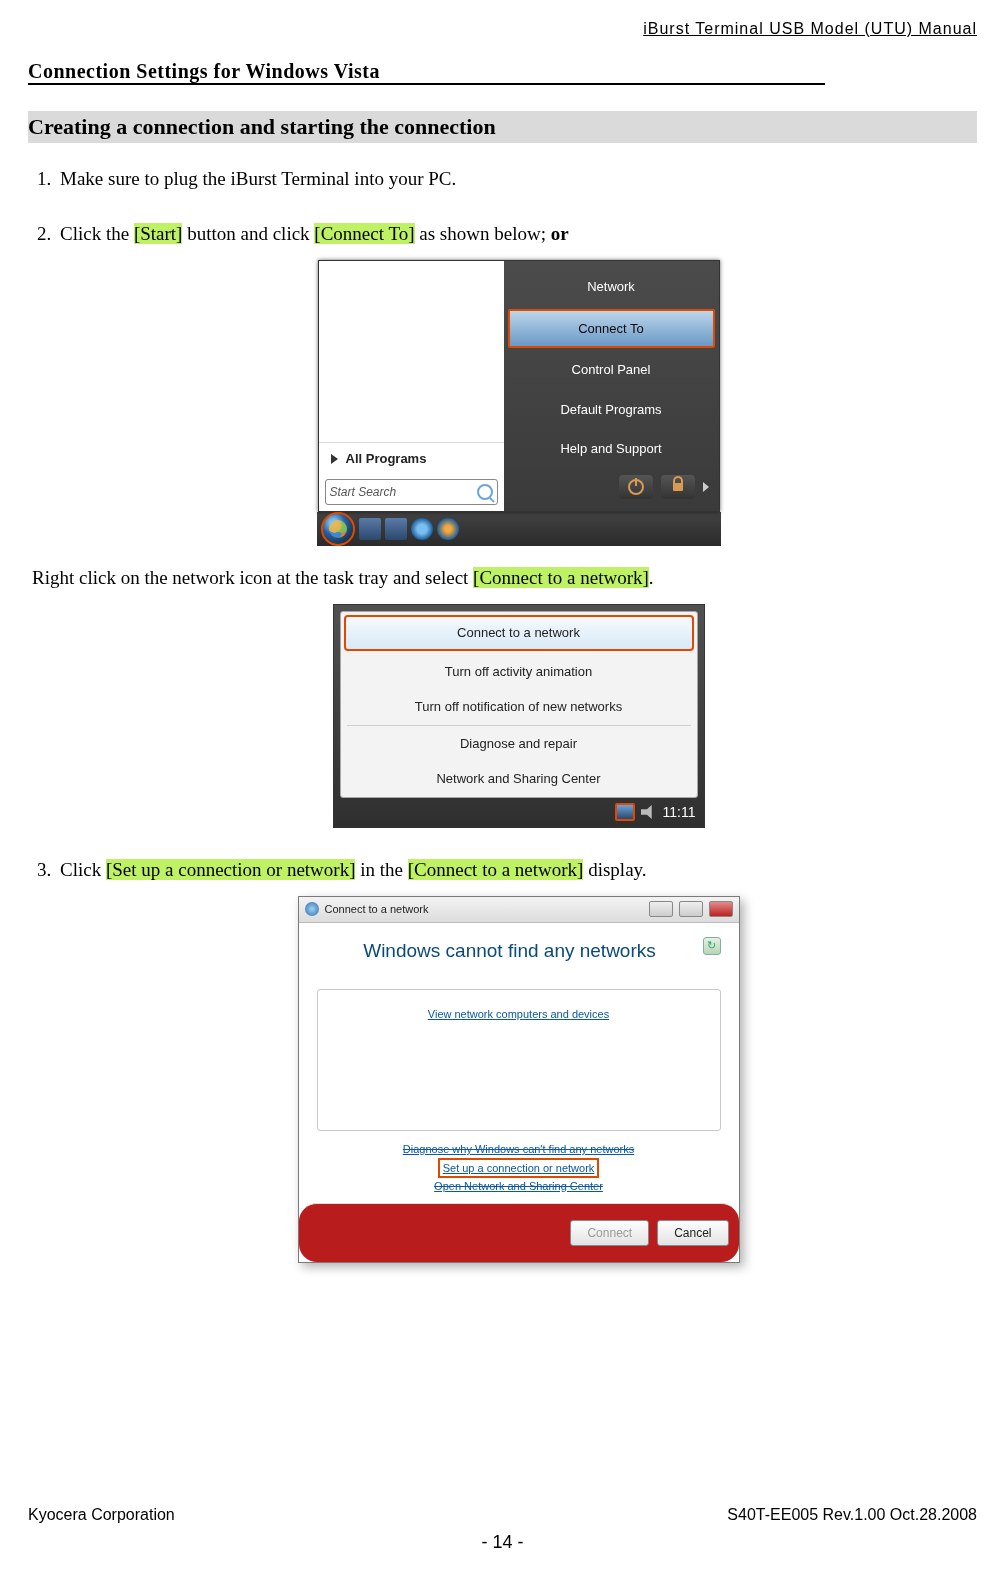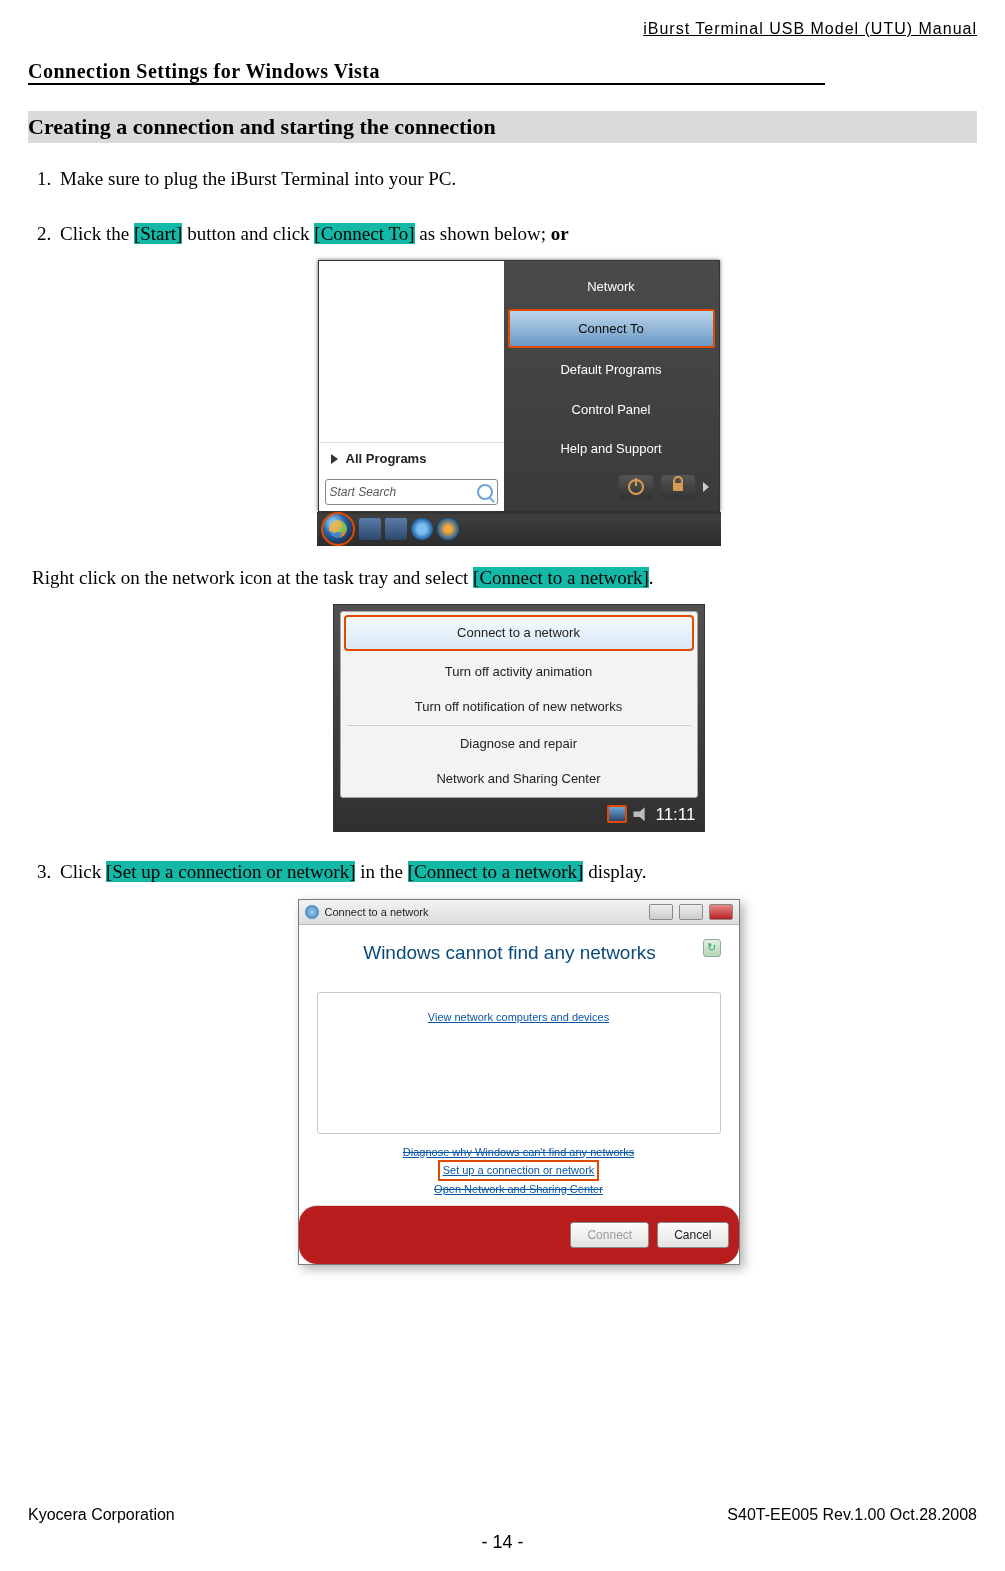--- a/index.html
+++ b/index.html
@@ -41,21 +41,21 @@
     margin: 0;
     padding-left: 28px;
     list-style: decimal;
   }
   ol.main-list > li {
     margin-bottom: 26px;
     padding-left: 4px;
     line-height: 1.5;
   }
   .hl {
-    background: #14b8a6;
+    background: #bef264;
   }
   .img-center {
     text-align: center;
     margin: 12px 0 18px 0;
   }
 
   
   .startmenu {
     display: inline-flex;
     width: 400px;
@@ -198,21 +198,21 @@
   .traymenu .tm-item.hl {
     background: linear-gradient(#f5f9fd,#d9e9f7);
     border: 2px solid #e04a00;
     border-radius: 4px;
     margin: 3px;
     padding: 6px 10px;
   }
   .traybar {
     display:flex; align-items:center; justify-content:flex-end;
     gap:6px; padding:4px 8px;
-    color:#fff; font-size:17px;
+    color:#fff; font-size:14px;
   }
   .tray-speaker, .tray-net {
     width:16px; height:14px;
   }
   .tray-net {
     border: 2px solid #e04a00;
     background: linear-gradient(#6aa4da,#2c486c);
     border-radius:2px;
   }
   .tray-speaker {
@@ -321,22 +321,22 @@
             </div>
             <div class="sm-search">
               <span>Start Search</span>
               <span style="flex:1"></span>
               <span class="mag"></span>
             </div>
           </div>
           <div class="sm-right">
             <div class="sm-item">Network</div>
             <div class="sm-item highlight">Connect To</div>
+            <div class="sm-item">Control Panel</div>
             <div class="sm-item">Default Programs</div>
-            <div class="sm-item">Control Panel</div>
             <div class="sm-item">Help and Support</div>
             <div class="sm-power-row">
               <div class="power-btn">
                   <span class="power-icon"></span>
                 </div>
               <div class="lock-btn">
                   <span class="lock-icon"></span>
                 </div>
               <span class="caret"></span>
             </div>

